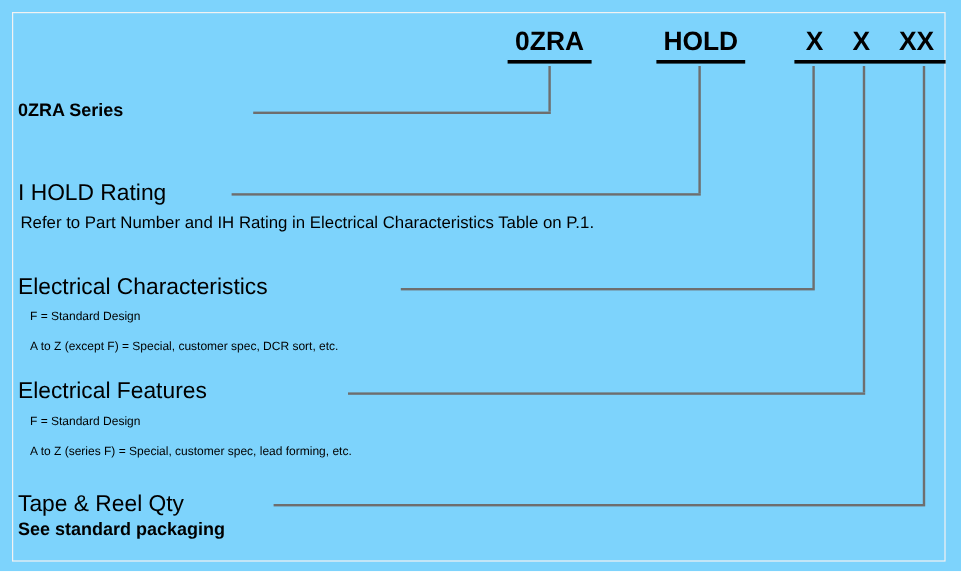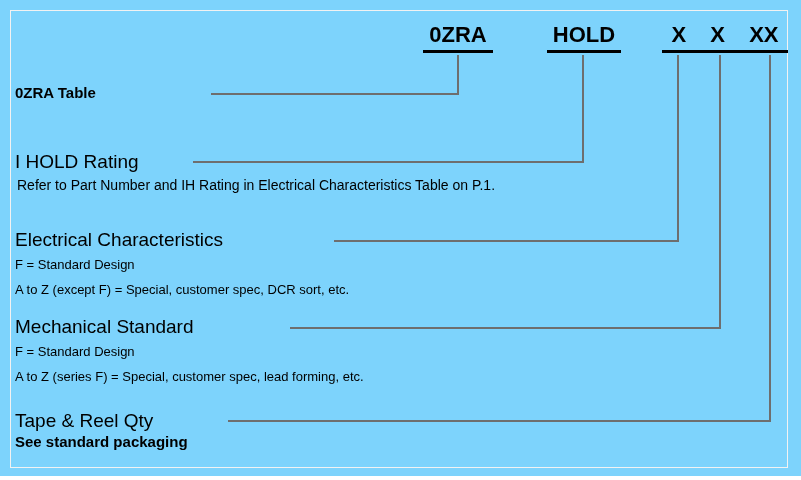--- a/index.html
+++ b/index.html
@@ -64,23 +64,24 @@
     position: absolute;
     left: 15px;
   }
   .heading {
     font-size: 19px;
     line-height: 22px;
     font-weight: normal;
     white-space: nowrap;
   }
   .subline {
-    font-size: 13px;
+    font-size: 10px;
     line-height: 19px;
     white-space: nowrap;
+    margin-left: 10px;
   }
   .subline.tight {
     font-size: 14px;
   }
   .sub-bold {
     font-size: 15px;
     line-height: 20px;
     font-weight: bold;
     white-space: nowrap;
   }
@@ -115,36 +116,36 @@
   <div class="vline" style="left:677px; top:55px; height:185px;"></div>
   <div class="hline" style="left:334px; top:240px; width:345px;"></div>
 
   <div class="vline" style="left:719px; top:55px; height:272px;"></div>
   <div class="hline" style="left:290px; top:327px; width:431px;"></div>
 
   <div class="vline" style="left:769px; top:55px; height:365px;"></div>
   <div class="hline" style="left:228px; top:420px; width:543px;"></div>
 
   <div class="block" style="top:83px;">
-    <div class="sub-bold">0ZRA Table</div>
+    <div class="sub-bold">0ZRA Series</div>
   </div>
 
   <div class="block" style="top:151px;">
     <div class="heading">I HOLD Rating</div>
     <div class="subline tight" style="margin-left:2px; margin-top:3px;">Refer to Part Number and IH Rating in Electrical Characteristics Table on P.1.</div>
   </div>
 
   <div class="block" style="top:229px;">
     <div class="heading">Electrical Characteristics</div>
     <div class="subline" style="margin-top:4px;">F = Standard Design</div>
     <div class="subline" style="margin-top:6px;">A to Z (except F) = Special, customer spec, DCR sort, etc.</div>
   </div>
 
   <div class="block" style="top:316px;">
-    <div class="heading">Mechanical Standard</div>
+    <div class="heading">Electrical Features</div>
     <div class="subline" style="margin-top:4px;">F = Standard Design</div>
     <div class="subline" style="margin-top:6px;">A to Z (series F) = Special, customer spec, lead forming, etc.</div>
   </div>
 
   <div class="block" style="top:410px;">
     <div class="heading">Tape &amp; Reel Qty</div>
     <div class="sub-bold">See standard packaging</div>
   </div>
 
 </div>

